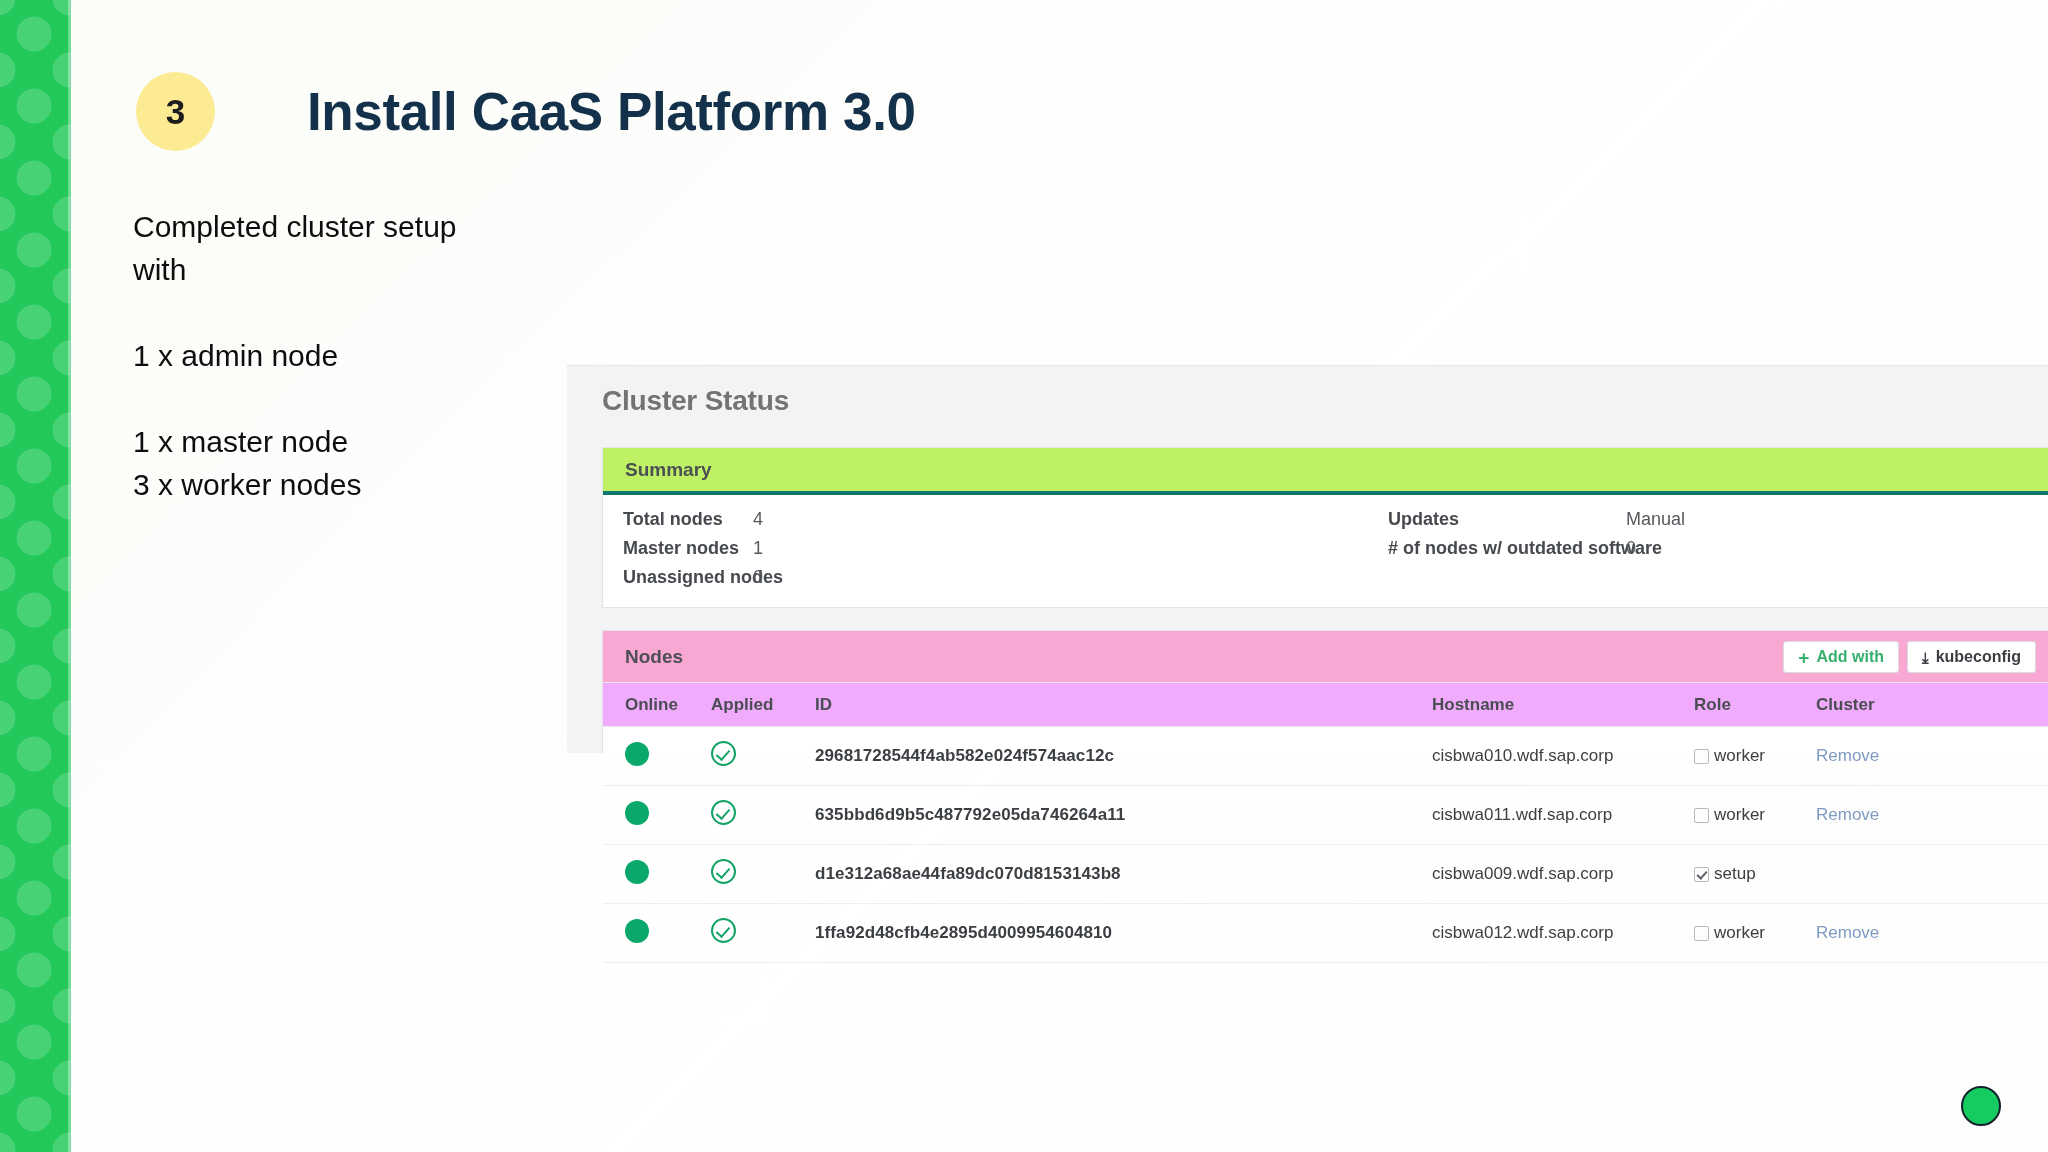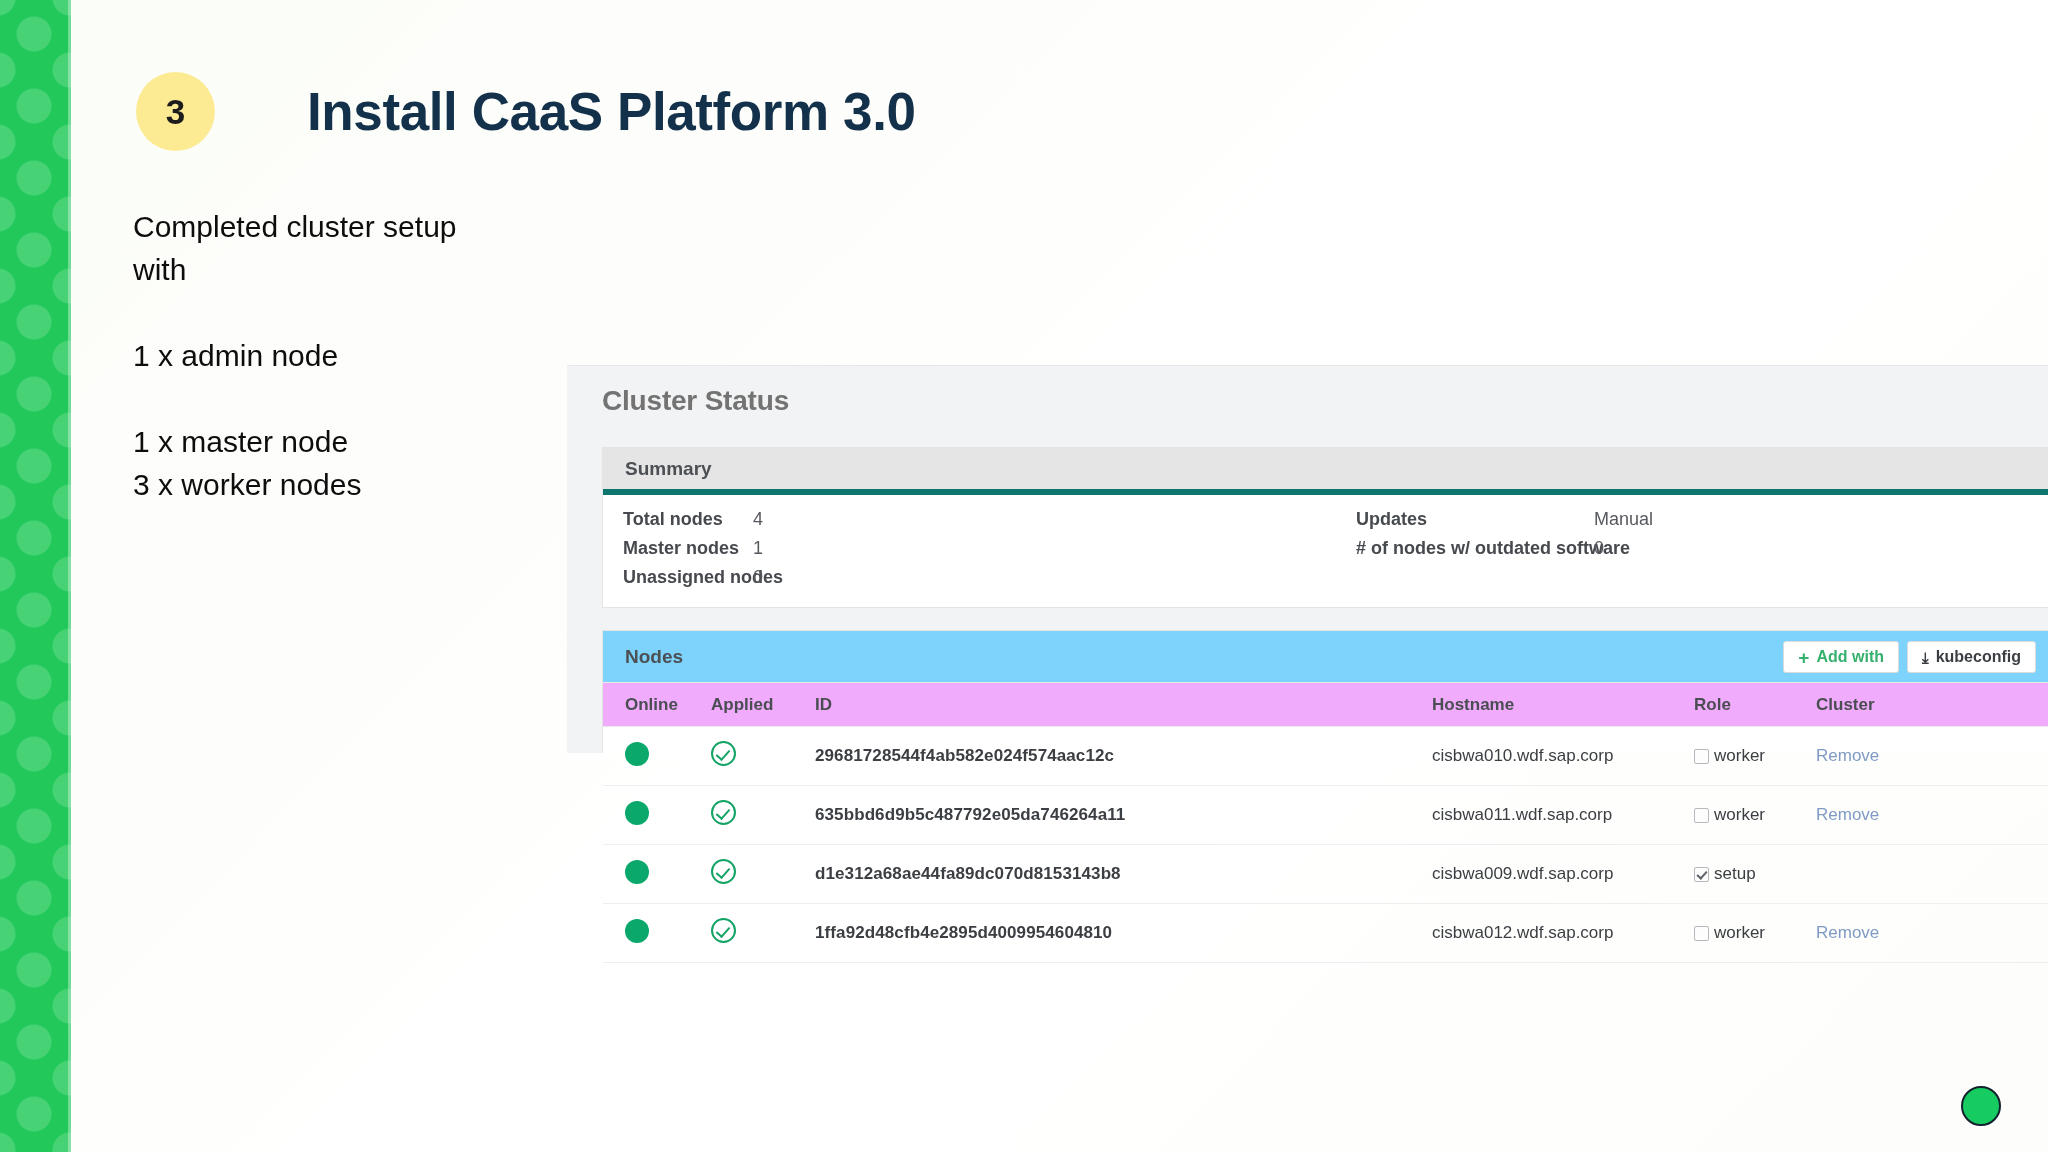--- a/index.html
+++ b/index.html
@@ -116,22 +116,22 @@
     top: 82px;
     right: 0;
     height: 161px;
     background: #ffffff;
     border: 1px solid #e3e4e6;
     border-right: none;
     box-sizing: border-box;
   }
   #summary-head {
     height: 47px;
-    background: #e5e5e5;
-    border-bottom: 6px solid #0f766e;
+    background: #bef264;
+    border-bottom: 4px solid #0f766e;
     display: flex;
     align-items: center;
     padding-left: 22px;
     box-sizing: border-box;
   }
   #summary-head .label {
     font-size: 19px;
     font-weight: bold;
     color: #4c4f54;
   }
@@ -156,40 +156,40 @@
     color: #46494e;
     white-space: nowrap;
   }
   .stat-value {
     font-size: 18px;
     color: #56595e;
     white-space: nowrap;
   }
   .stat-col.left .stat-label { width: 130px; }
   .stat-col.left .stat-value { margin-left: 0; }
-  .stat-col.right .stat-label { width: 238px; }
+  .stat-col.right .stat-label { width: 238px; margin-left: 32px; }
 
   
   #nodes-card {
     position: absolute;
     left: 35px;
     top: 265px;
     right: 0;
     bottom: 0;
     background: #ffffff;
     border: 1px solid #e3e4e6;
     border-right: none;
     border-bottom: none;
     box-sizing: border-box;
     overflow: visible;
   }
   #nodes-head {
     position: relative;
     height: 52px;
-    background: #7dd3fc;
+    background: #f9a8d4;
     border-bottom: 1px solid #e8e9ea;
     display: flex;
     align-items: center;
     padding-left: 22px;
     box-sizing: border-box;
   }
   #nodes-head .label {
     font-size: 19px;
     font-weight: bold;
     color: #4c4f54;

